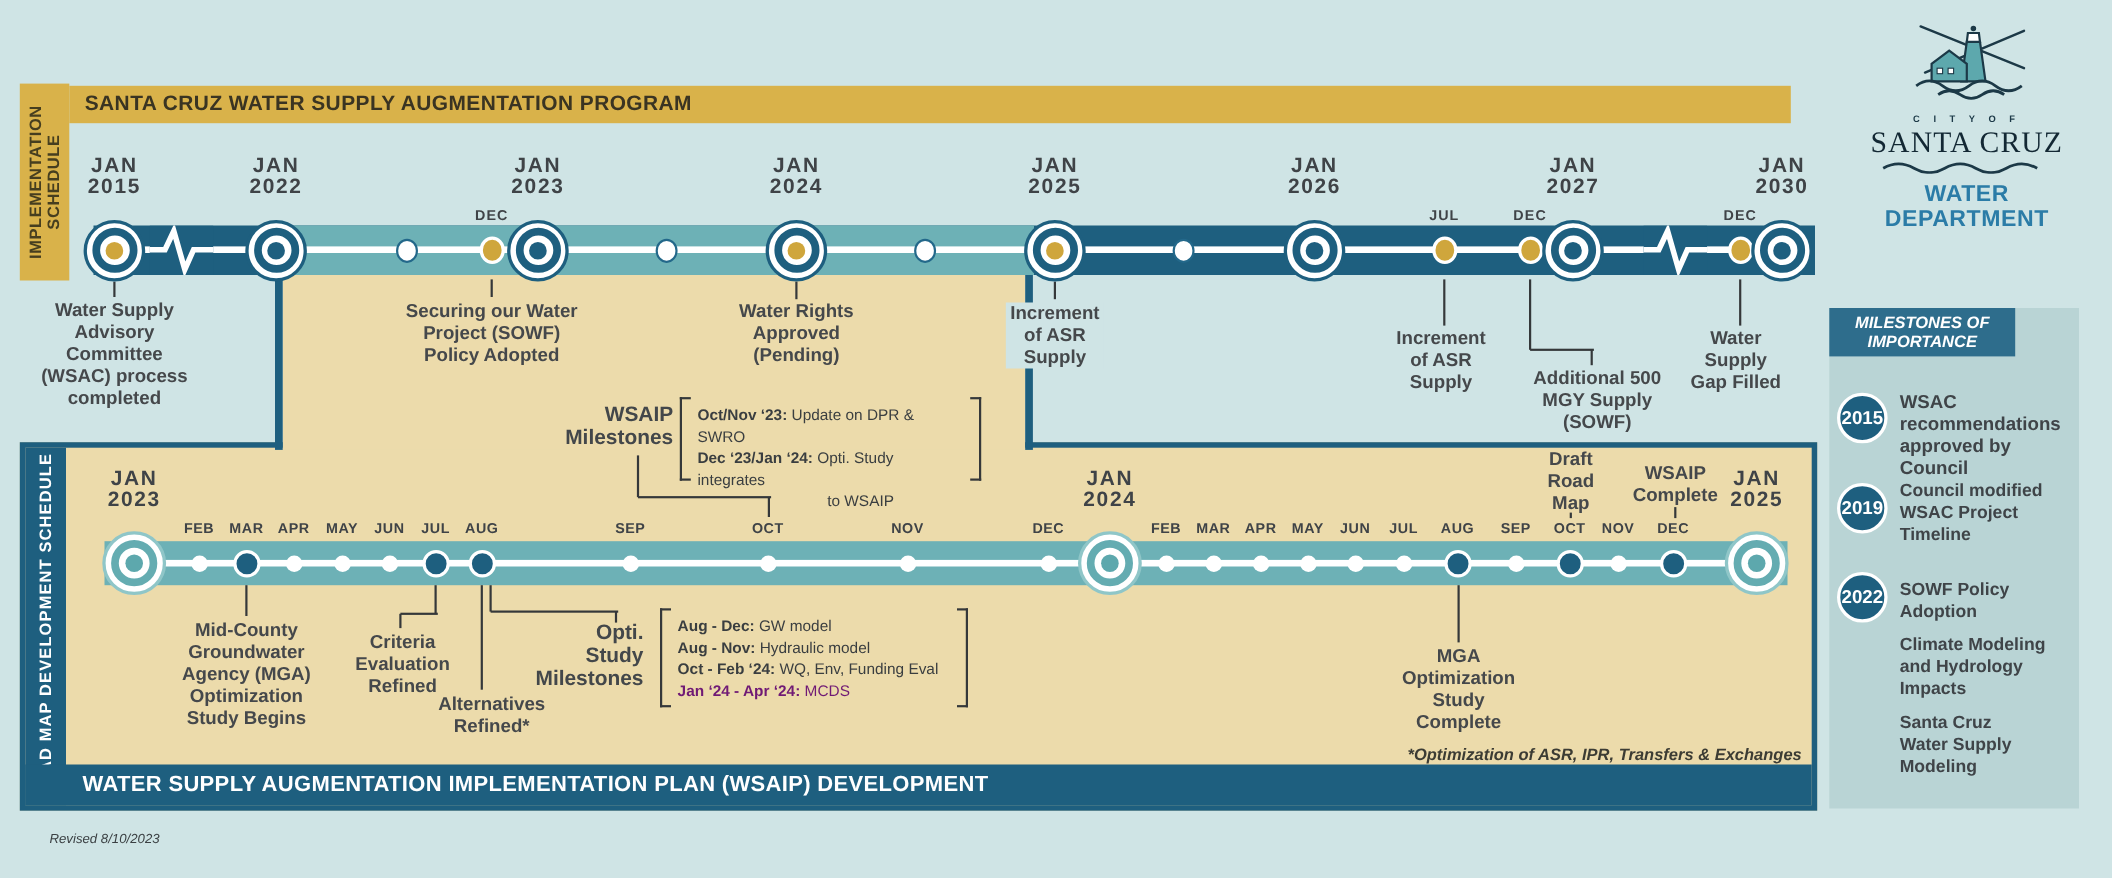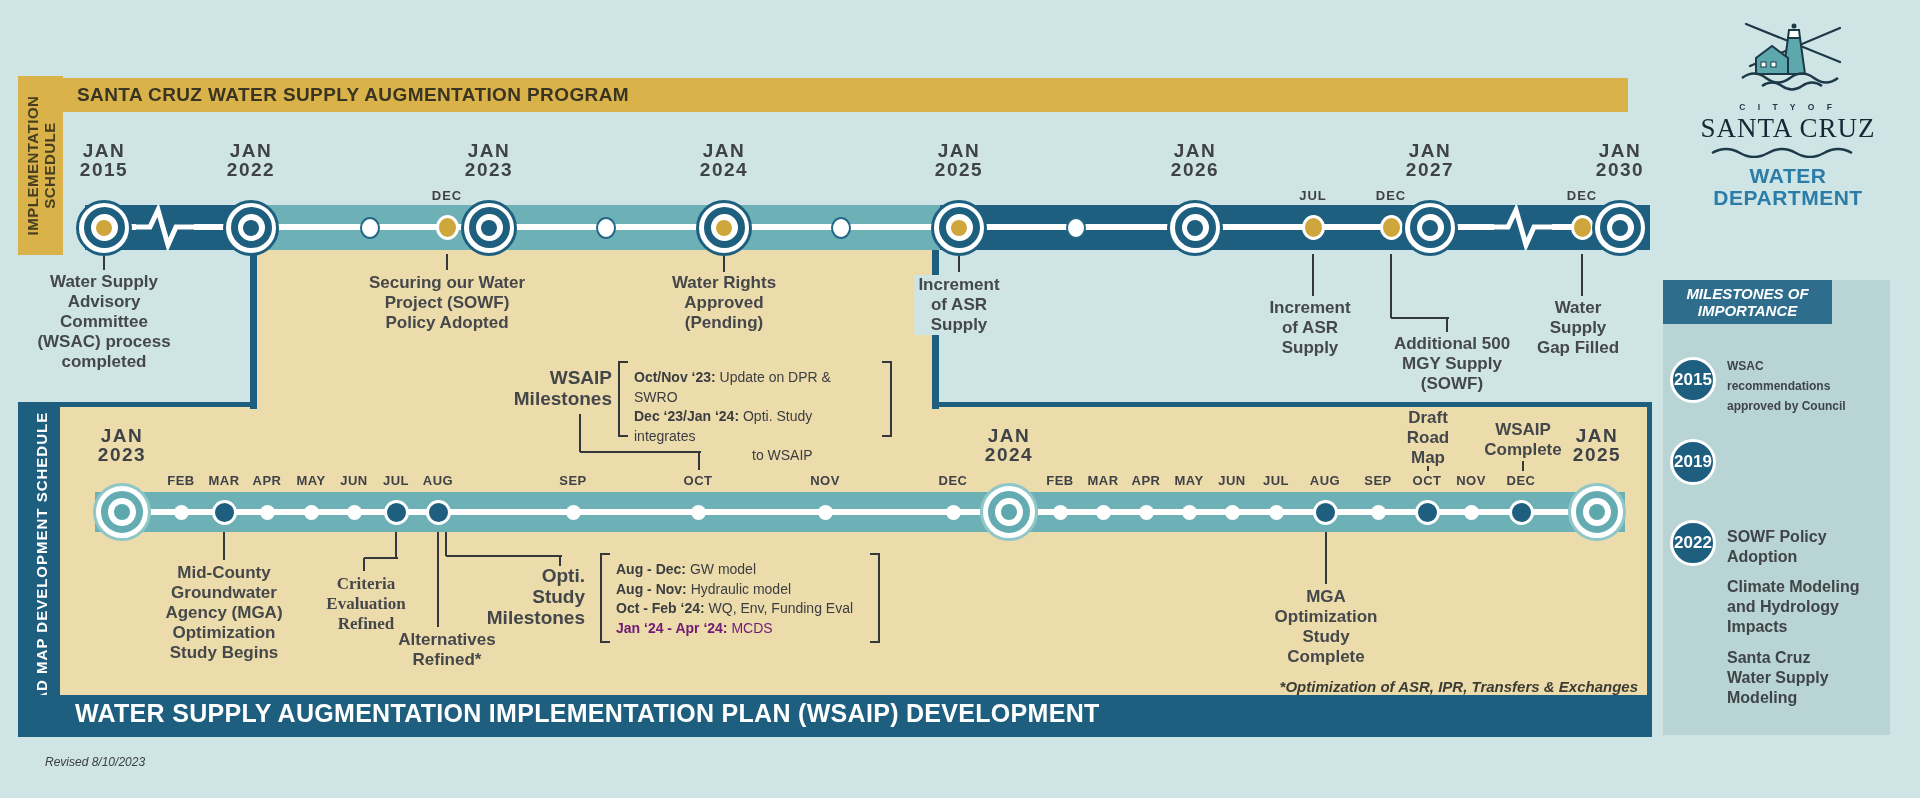--- a/index.html
+++ b/index.html
@@ -12,21 +12,21 @@
         border:3.5px solid #1e5f7f;display:flex;align-items:center;justify-content:center;}
   .bigc .m{width:41px;height:41px;border-radius:50%;border:7px solid #1e5f7f;background:#fff;
            display:flex;align-items:center;justify-content:center;}
   .bigc .d{width:16px;height:16px;border-radius:50%;}
   .bigc.botc{width:58px;height:58px;border-color:#8fc6c8;}
   .bigc.botc .m{border-color:#64acb1;width:42px;height:42px;}
   .rot{position:absolute;transform:rotate(-90deg);display:flex;align-items:center;justify-content:center;text-align:center;}
   .goldbar-txt{font-weight:700;font-size:15px;line-height:17px;color:#463e1f;letter-spacing:.5px;}
   .darkbar-txt{font-weight:700;font-size:15px;color:#fff;letter-spacing:1px;white-space:nowrap;}
   .hdr{font-weight:700;font-size:19px;color:#3a3422;letter-spacing:.4px;line-height:34px;padding-left:14px;}
-  .ftr{font-weight:700;font-size:25px;color:#fff;letter-spacing:.3px;line-height:37px;padding-left:52px;}
+  .ftr{font-weight:700;font-size:20px;color:#fff;letter-spacing:.3px;line-height:37px;padding-left:52px;}
   .note{font-style:italic;font-weight:600;font-size:15px;color:#3c3c34;}
   .revised{font-style:italic;font-size:12px;font-weight:500;color:#3b4043;}
   .sb-head{background:#2e6d8c;color:#fff;font-style:italic;font-weight:700;font-size:15px;line-height:17px;
            display:flex;align-items:center;justify-content:center;text-align:center;padding:4px 14px;}
   .logo{display:flex;flex-direction:column;align-items:center;}
   .logo .cityof{font-size:8.5px;letter-spacing:5px;color:#1c3947;margin-top:2px;font-weight:700;}
   .logo .scname{font-family:"Liberation Serif",serif;font-size:27px;color:#132834;letter-spacing:1px;margin-top:1px;}
   .logo .dept{font-size:21px;line-height:22px;font-weight:700;color:#2b7ca7;letter-spacing:.5px;text-align:center;margin-top:3px;}
 </style>
 </head>
@@ -277,21 +277,21 @@
     <div class="bigc botc" style="position: absolute; left: 1568px; top: 483px;">
       <div class="m">
         <div class="d" style="background: rgb(93, 168, 173);"></div>
       </div>
     </div>
     <div style="position: absolute; left: 224px; top: 563px; transform: translateX(-50%); text-align: center; font-size: 17px; font-weight: 700; line-height: 20px; color: rgb(69, 72, 75); white-space: pre-line;">Mid-County
 Groundwater
 Agency (MGA)
 Optimization
 Study Begins</div>
-    <div style="position: absolute; left: 366px; top: 574px; transform: translateX(-50%); text-align: center; font-size: 17px; font-weight: 700; line-height: 20px; color: rgb(69, 72, 75); white-space: pre-line; font-family: Liberation Serif, serif;">Criteria
+    <div style="position: absolute; left: 366px; top: 574px; transform: translateX(-50%); text-align: center; font-size: 17px; font-weight: 700; line-height: 20px; color: rgb(69, 72, 75); white-space: pre-line;">Criteria
 Evaluation
 Refined</div>
     <div style="position: absolute; left: 447px; top: 630px; transform: translateX(-50%); text-align: center; font-size: 17px; font-weight: 700; line-height: 20px; color: rgb(69, 72, 75); white-space: pre-line;">Alternatives
 Refined*</div>
     <div style="position: absolute; left: 1326px; top: 587px; transform: translateX(-50%); text-align: center; font-size: 17px; font-weight: 700; line-height: 20px; color: rgb(69, 72, 75); white-space: pre-line;">MGA
 Optimization
 Study
 Complete</div>
     <div style="position: absolute; left: 1428px; top: 408px; transform: translateX(-50%); text-align: center; font-size: 17px; font-weight: 700; line-height: 20px; color: rgb(69, 72, 75); white-space: pre-line;">Draft
 Road
@@ -316,24 +316,27 @@
       <div style="position: absolute; left: 0px; top: 0px; width: 10px; height: 90px; border-top: 2.5px solid rgb(53, 56, 58); border-bottom: 2.5px solid rgb(53, 56, 58); border-left: 2.5px solid rgb(53, 56, 58); border-image: initial; border-right: none;"></div>
       <div style="position: absolute; left: 270px; top: 0px; width: 10px; height: 90px; border-top: 2.5px solid rgb(53, 56, 58); border-right: 2.5px solid rgb(53, 56, 58); border-bottom: 2.5px solid rgb(53, 56, 58); border-image: initial; border-left: none;"></div>
       <div style="position: absolute; left: 16px; top: 7px; width: 248px;">
         <div style="font-size: 14px; line-height: 19.5px; color: rgb(58, 62, 64);"><b>Aug - Dec:</b><span> GW model</span></div>
         <div style="font-size: 14px; line-height: 19.5px; color: rgb(58, 62, 64);"><b>Aug - Nov:</b><span> Hydraulic model</span></div>
         <div style="font-size: 14px; line-height: 19.5px; color: rgb(58, 62, 64);"><b>Oct - Feb ‘24:</b><span> WQ, Env, Funding Eval</span></div>
         <div style="font-size: 14px; line-height: 19.5px; color: #701a75;"><b>Jan ‘24 - Apr ‘24:</b><span> MCDS</span></div>
       </div>
     </div>
     <div style="position: absolute; left: 1670px; top: 357px; width: 46px; height: 46px; border-radius: 50%; background: rgb(30, 95, 127); border: 3px solid rgb(255, 255, 255); display: flex; align-items: center; justify-content: center; color: rgb(255, 255, 255); font-weight: 700; font-size: 17px;">2015</div>
-    <div style="position: absolute; left: 1727px; top: 356px; width: 160px; font-size: 12px; font-weight: 600; line-height: 20px; color: rgb(63, 68, 72); white-space: pre-line;">WSAC
+    <div style="position: absolute; left: 1727px; top: 356px; width: 160px; font-size: 17px; font-weight: 600; line-height: 20px; color: rgb(63, 68, 72); white-space: pre-line;">WSAC
 recommendations
 approved by Council</div>
     <div style="position: absolute; left: 1670px; top: 439px; width: 46px; height: 46px; border-radius: 50%; background: rgb(30, 95, 127); border: 3px solid rgb(255, 255, 255); display: flex; align-items: center; justify-content: center; color: rgb(255, 255, 255); font-weight: 700; font-size: 17px;">2019</div>
+    <div style="position: absolute; left: 1727px; top: 437px; width: 160px; font-size: 16px; font-weight: 600; line-height: 20px; color: rgb(63, 68, 72); white-space: pre-line;">Council modified
+WSAC Project
+Timeline</div>
     <div style="position: absolute; left: 1670px; top: 520px; width: 46px; height: 46px; border-radius: 50%; background: rgb(30, 95, 127); border: 3px solid rgb(255, 255, 255); display: flex; align-items: center; justify-content: center; color: rgb(255, 255, 255); font-weight: 700; font-size: 17px;">2022</div>
     <div style="position: absolute; left: 1727px; top: 527px; width: 160px; font-size: 16px; font-weight: 600; line-height: 20px; color: rgb(63, 68, 72); white-space: pre-line;">SOWF Policy
 Adoption</div>
     <div style="position: absolute; left: 1727px; top: 577px; width: 160px; font-size: 16px; font-weight: 600; line-height: 20px; color: rgb(63, 68, 72); white-space: pre-line;">Climate Modeling
 and Hydrology
 Impacts</div>
     <div style="position: absolute; left: 1727px; top: 648px; width: 160px; font-size: 16px; font-weight: 600; line-height: 20px; color: rgb(63, 68, 72); white-space: pre-line;">Santa Cruz
 Water Supply
 Modeling</div>
   </div>

